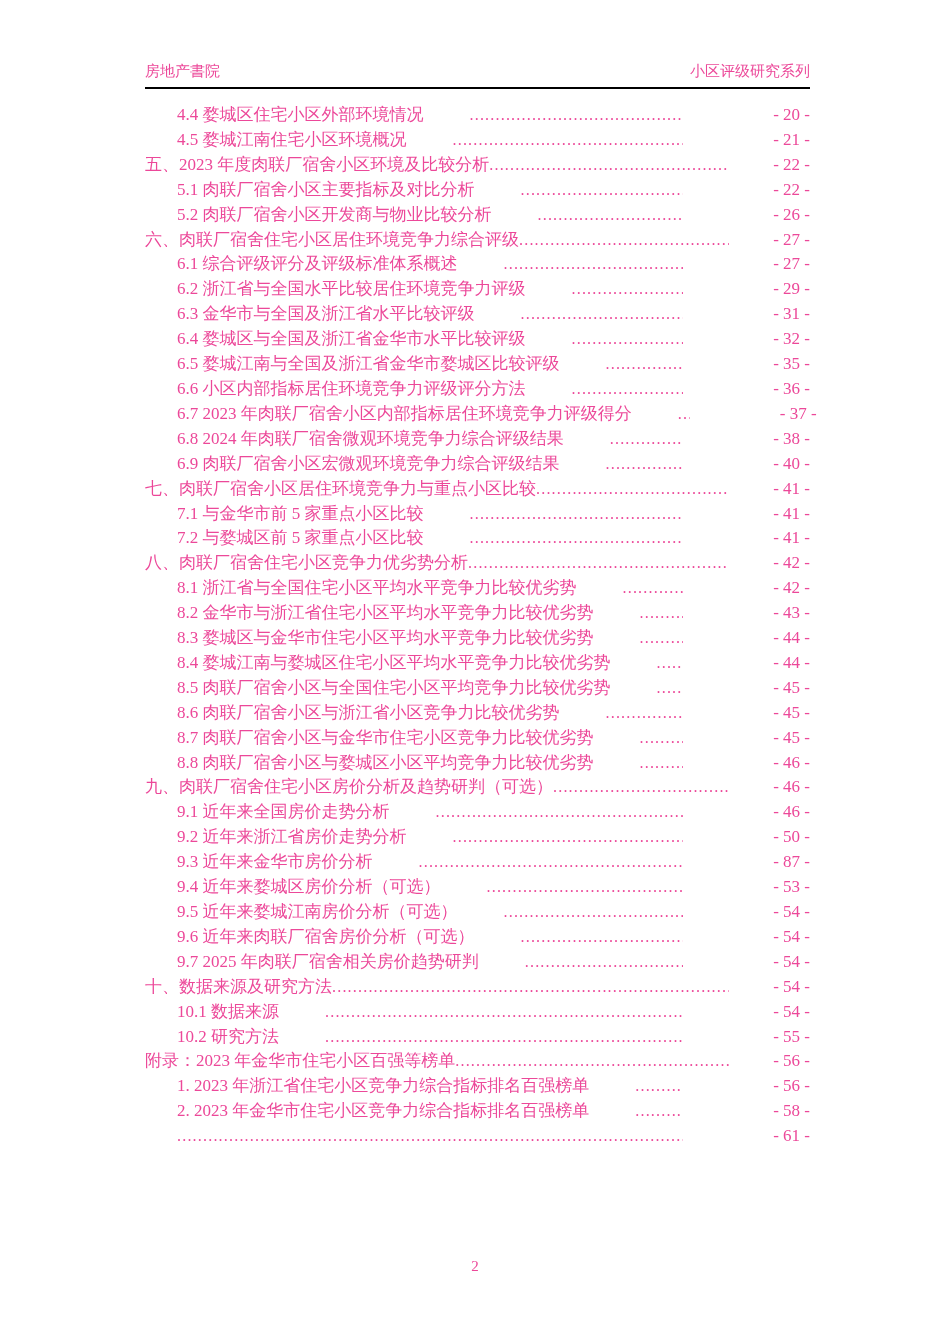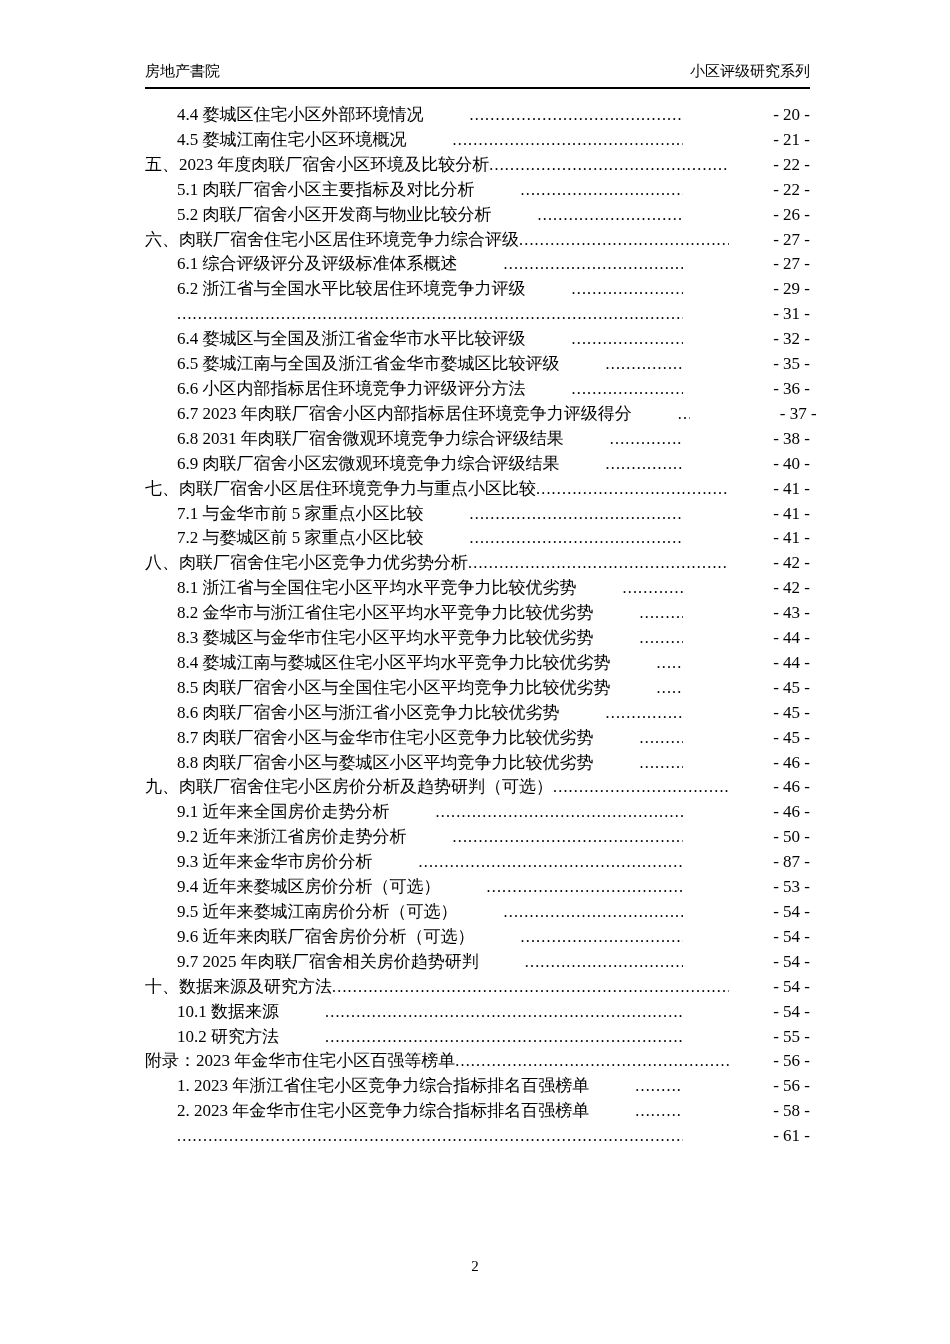--- a/index.html
+++ b/index.html
@@ -5,21 +5,21 @@
   html, body {
     margin: 0;
     padding: 0;
     background: #ffffff;
   }
   .page {
     position: relative;
     width: 950px;
     height: 1344px;
     background: #ffffff;
-    color: #000000;
+    color: #ec4899;
     font-family: "Liberation Serif", "DejaVu Serif", serif;
     overflow: hidden;
   }
   .header {
     position: absolute;
     left: 145px;
     right: 140px;
     top: 60px;
     display: flex;
     justify-content: space-between;
@@ -127,20 +127,21 @@
     <span class="toc-page">- 27 -</span>
   </div>
 
   <div class="toc-row lvl2">
     <span class="toc-label">6.2 浙江省与全国水平比较居住环境竞争力评级</span>
     <span class="toc-dots"></span>
     <span class="toc-page">- 29 -</span>
   </div>
 
   <div class="toc-row lvl2">
+    <span class="toc-label">6.3 金华市与全国及浙江省水平比较评级</span>
     <span class="toc-dots"></span>
     <span class="toc-page">- 31 -</span>
   </div>
 
   <div class="toc-row lvl2">
     <span class="toc-label">6.4 婺城区与全国及浙江省金华市水平比较评级</span>
     <span class="toc-dots"></span>
     <span class="toc-page">- 32 -</span>
   </div>
 
@@ -156,21 +157,21 @@
     <span class="toc-page">- 36 -</span>
   </div>
 
   <div class="toc-row lvl2">
     <span class="toc-label">6.7 2023 年肉联厂宿舍小区内部指标居住环境竞争力评级得分</span>
     <span class="toc-dots"></span>
     <span class="toc-page">- 37 -</span>
   </div>
 
   <div class="toc-row lvl2">
-    <span class="toc-label">6.8 2031 年肉联厂宿舍微观环境竞争力综合评级结果</span>
+    <span class="toc-label">6.8 2024 年肉联厂宿舍微观环境竞争力综合评级结果</span>
     <span class="toc-dots"></span>
     <span class="toc-page">- 38 -</span>
   </div>
 
   <div class="toc-row lvl2">
     <span class="toc-label">6.9 肉联厂宿舍小区宏微观环境竞争力综合评级结果</span>
     <span class="toc-dots"></span>
     <span class="toc-page">- 40 -</span>
   </div>
 

